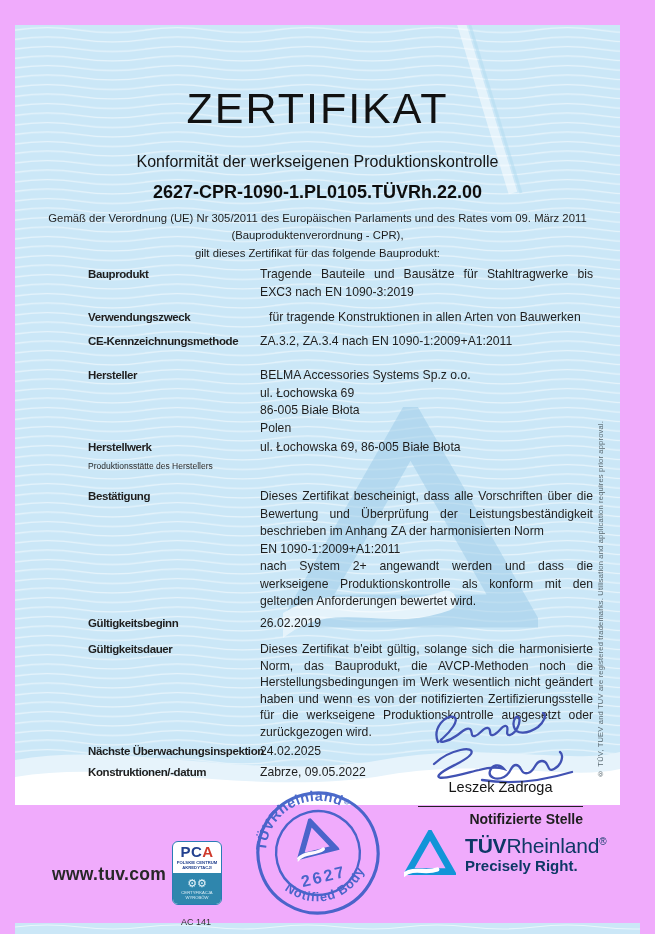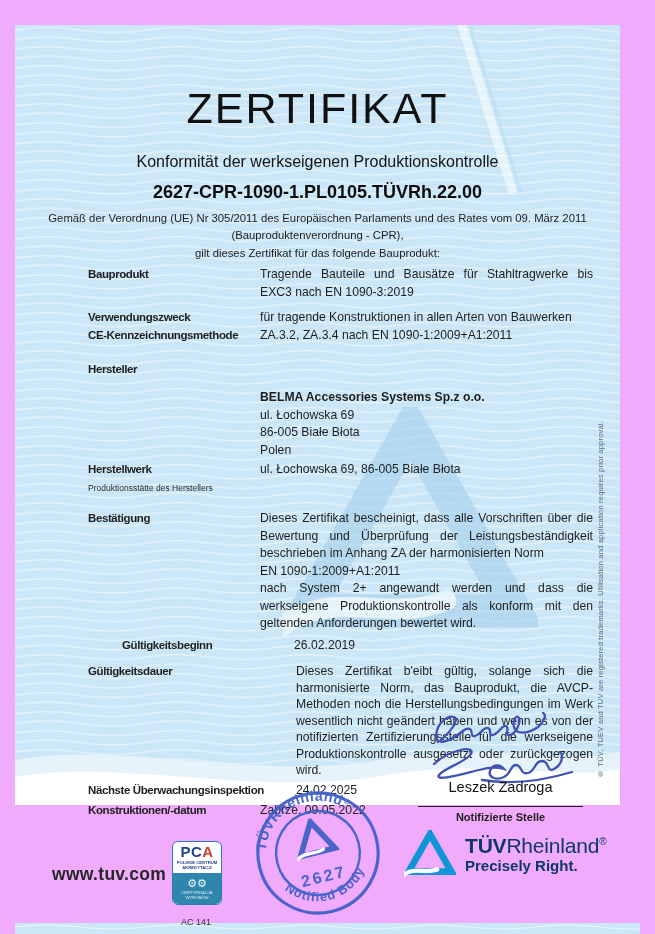--- a/index.html
+++ b/index.html
@@ -13,29 +13,29 @@
   .reg1{top:212px;font-size:11.3px;}
   .reg2{top:229px;font-size:11.3px;}
   .reg3{top:247px;font-size:11.3px;}
   .fields{left:88px;top:266px;width:505px;}
   .row{display:flex;align-items:flex-start;}
   .lbl{flex:none;width:172px;font-weight:700;font-size:11.5px;letter-spacing:-0.4px;
        line-height:17px;white-space:nowrap;}
   .sublbl{font-weight:400;font-size:8.5px;letter-spacing:0;color:#2a2a2a;margin-top:2px;}
   .val{flex:1;font-size:12.2px;line-height:17.5px;}
   .just{text-align:justify;}
-  .bold{font-weight:700;margin-top:28px;}
-  .mb8{margin-bottom:8px;}  .mb6{}  .mb17{margin-bottom:17px;}
+  .bold{font-weight:400;}
+  .mb8{margin-bottom:8px;}  .mb6{margin-bottom:6px;gap:9px;}  .mb17{margin-bottom:17px;}
   .mb2{margin-bottom:2px;}  .mb13{margin-bottom:13px;} .mb4{margin-bottom:4px;}
-  .mb9{margin-bottom:9px;margin-left:34px;}  .mb0{margin-bottom:0;}     .mb3{margin-bottom:3px;gap:36px;}
+  .mb9{margin-bottom:9px;}  .mb0{margin-bottom:0;}     .mb3{margin-bottom:3px;}
   .lh16 .val{line-height:16.5px;}
   .sig-svg{left:424px;top:712px;}
   .sig-block{left:418px;top:779px;width:165px;text-align:center;}
   .sig-name{font-size:14.5px;color:#141414;padding:0 8px 11px 8px;border-bottom:1.6px solid #222;}
-  .sig-role{font-weight:700;font-size:11px;padding-top:4px;}
+  .sig-role{font-weight:700;font-size:14px;padding-top:4px;text-align:right;}
   .website{left:52px;top:864px;font-size:17.5px;font-weight:600;letter-spacing:0.3px;color:#272727;}
   .pca{left:172px;top:841px;width:48px;border:1.5px solid #2a7cb5;border-radius:6px;
        background:#fff;overflow:hidden;text-align:center;}
   .pca-abbr{font-size:15px;font-weight:800;letter-spacing:0.5px;padding-top:2px;color:#23418f;line-height:16px;}
   .pca-abbr .a-red{color:#d03a2b;}
   .pca-sub{font-size:4.2px;font-weight:700;color:#23418f;text-transform:uppercase;line-height:5px;padding-bottom:3px;}
   .pca-bottom{background:#2f86ad;color:#fff;padding:4px 0 4px 0;}
   .pca-gears{font-size:11px;line-height:13px;color:#e8f4fa;}
   .pca-cert{font-size:4.2px;line-height:5px;text-transform:uppercase;color:#dceef6;}
   .pca-code{left:172px;top:917px;width:48px;text-align:center;font-size:9px;color:#333;}

